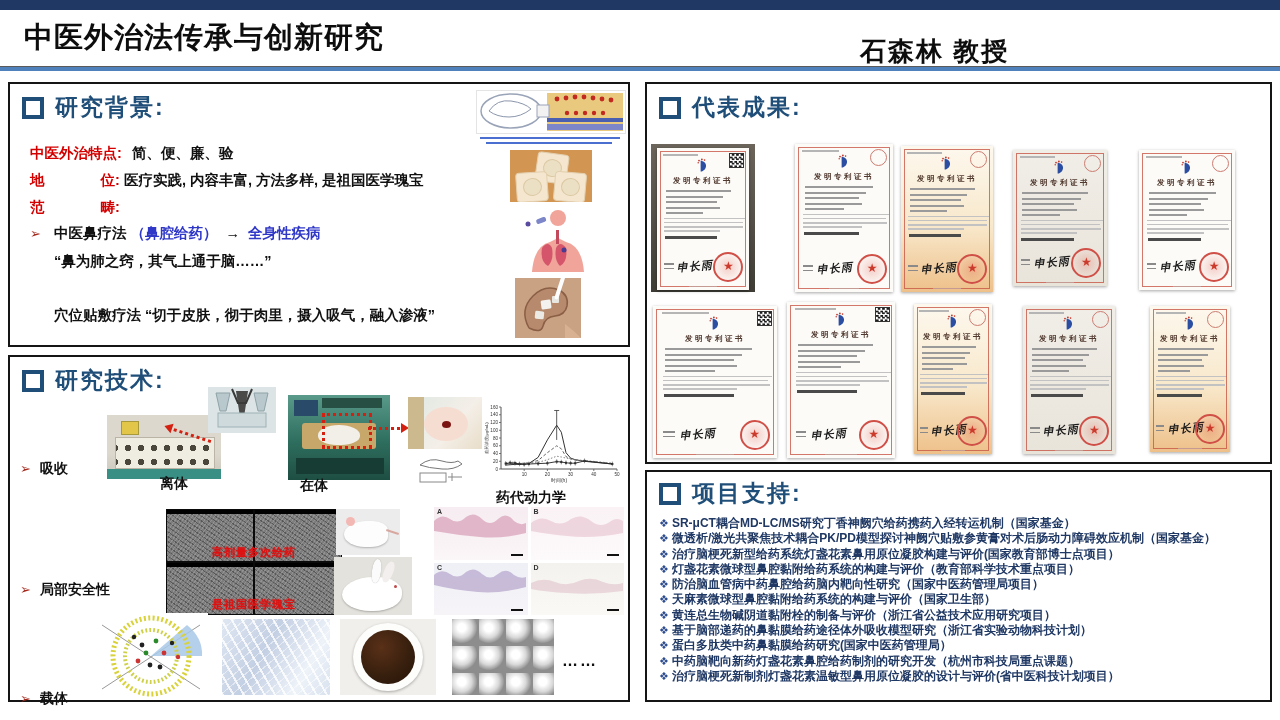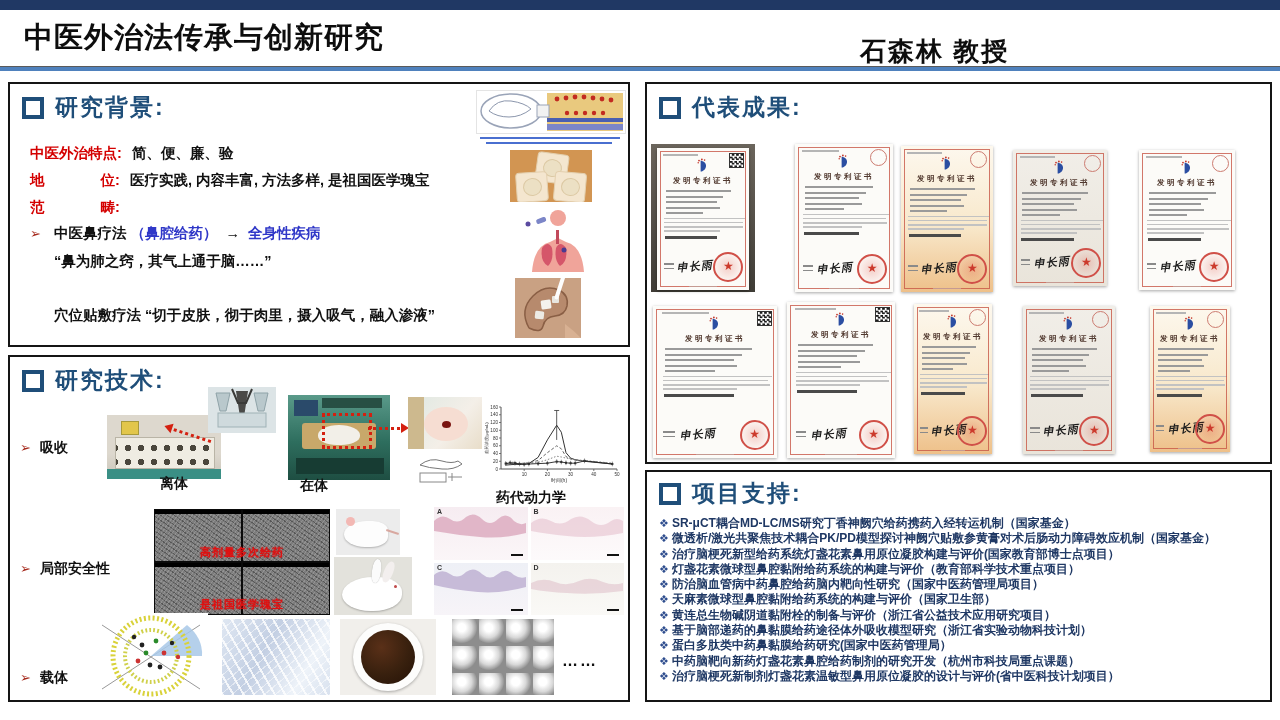--- a/index.html
+++ b/index.html
@@ -28,21 +28,21 @@
   .gap{display:inline-block;width:56px;}
   
   .ill{position:absolute;overflow:hidden;}
   .cap-bar{position:absolute;background:#4a6fd0;height:2px;}
   
   #patches{background:#d29552;}
   .patch{position:absolute;width:30px;height:28px;background:#f4e6cf;border:1px solid #e3cfae;border-radius:4px;}
   .patch::after{content:"";position:absolute;left:6px;top:5px;width:17px;height:16px;border-radius:50%;
                 background:#ece0c4;border:1px solid #dcc9a4;}
   
-  .tech-label{position:absolute;font-size:14px;font-weight:bold;color:#111;white-space:nowrap;}
+  .tech-label{position:absolute;font-size:14px;font-weight:bold;color:#111;white-space:nowrap;margin-top:21px;}
   .caption{position:absolute;font-size:14px;font-weight:bold;color:#111;}
   .photo{position:absolute;overflow:hidden;}
   .dotarrow{position:absolute;height:0;border-top:3px dotted #d42010;}
   .dotarrow.hr::after{content:"";position:absolute;right:-8px;top:-7px;border:5px solid transparent;border-left:8px solid #d42010;}
   .dotarrow.hl::before{content:"";position:absolute;left:-8px;top:-7px;border:5px solid transparent;border-right:8px solid #d42010;}
   .dotrect{position:absolute;border:3px dotted #d42010;}
   
   .sem{background:#0a0a0a;display:grid;grid-template-columns:1fr 1fr;grid-template-rows:1fr 1fr;gap:2px;padding:1px;}
   .sem-cell{position:relative;background:
      repeating-linear-gradient(125deg,rgba(255,255,255,.16) 0 1px,transparent 1px 3px),
@@ -104,21 +104,21 @@
     <span class="sq"></span>
     <span class="txt">研究背景:</span>
   </div>
 
   <div class="bg-line" style="top:60px">
     <span class="red">中医外治特点:</span>
     <span style="margin-left:6px">简、便、廉、验</span>
   </div>
   <div class="bg-line" style="top:87px">
     <span class="red">地</span><span class="gap"></span><span class="red">位:</span>
-    <span style="margin-left:6px">医疗实践, 内容丰富, 方法多样, 是祖国医学瑰宝</span>
+    <span style="margin-left:0">医疗实践, 内容丰富, 方法多样, 是祖国医学瑰宝</span>
   </div>
   <div class="bg-line" style="top:114px">
     <span class="red">范</span><span class="gap"></span><span class="red">畴:</span>
   </div>
   <div class="bg-line" style="top:140px">
     <span class="arr">➢</span>
     <span>中医鼻疗法</span>
     <span class="blue">（鼻腔给药）</span>
     <span style="margin:0 4px">→</span>
     <span class="blue">全身性疾病</span>
@@ -309,21 +309,21 @@
       <line x1="129.36" y1="65.2875" x2="129.36" y2="60.6375" stroke="#444" stroke-width=".6"></line>
       <line x1="73.68" y1="38.9375" x2="73.68" y2="9.487500000000004" stroke="#333" stroke-width=".8"></line>
       <line x1="71.18" y1="9.487500000000004" x2="76.18" y2="9.487500000000004" stroke="#333" stroke-width=".8"></line>
     </svg>
   <div class="caption" style="left:486px;top:132px;width:120px">药代动力学</div>
 
   <div class="tech-label" style="left:10px;top:203px">
     <span class="arr">➢</span><span>局部安全性</span>
   </div>
 
-  <div class="photo sem" style="left:144px;top:152px;width:174px;height:104px;">
+  <div class="photo sem" style="left:156px;top:152px;width:174px;height:104px;">
     <div class="sem-cell"></div>
     <div class="sem-cell"></div>
     <div class="sem-cell"></div>
     <div class="sem-cell"></div>
     <div class="sem-cap" style="top:36px">高剂量多次给药</div>
     <div class="sem-cap" style="top:88px">是祖国医学瑰宝</div>
   </div>
 
   <div class="photo" style="left:326px;top:152px;width:64px;height:46px;background:#ececec;">
     <div style="position:absolute;left:8px;top:12px;width:44px;height:26px;background:#fdfdfd;border-radius:60% 40% 45% 55%;box-shadow:0 1px 2px rgba(0,0,0,.25)"></div>

